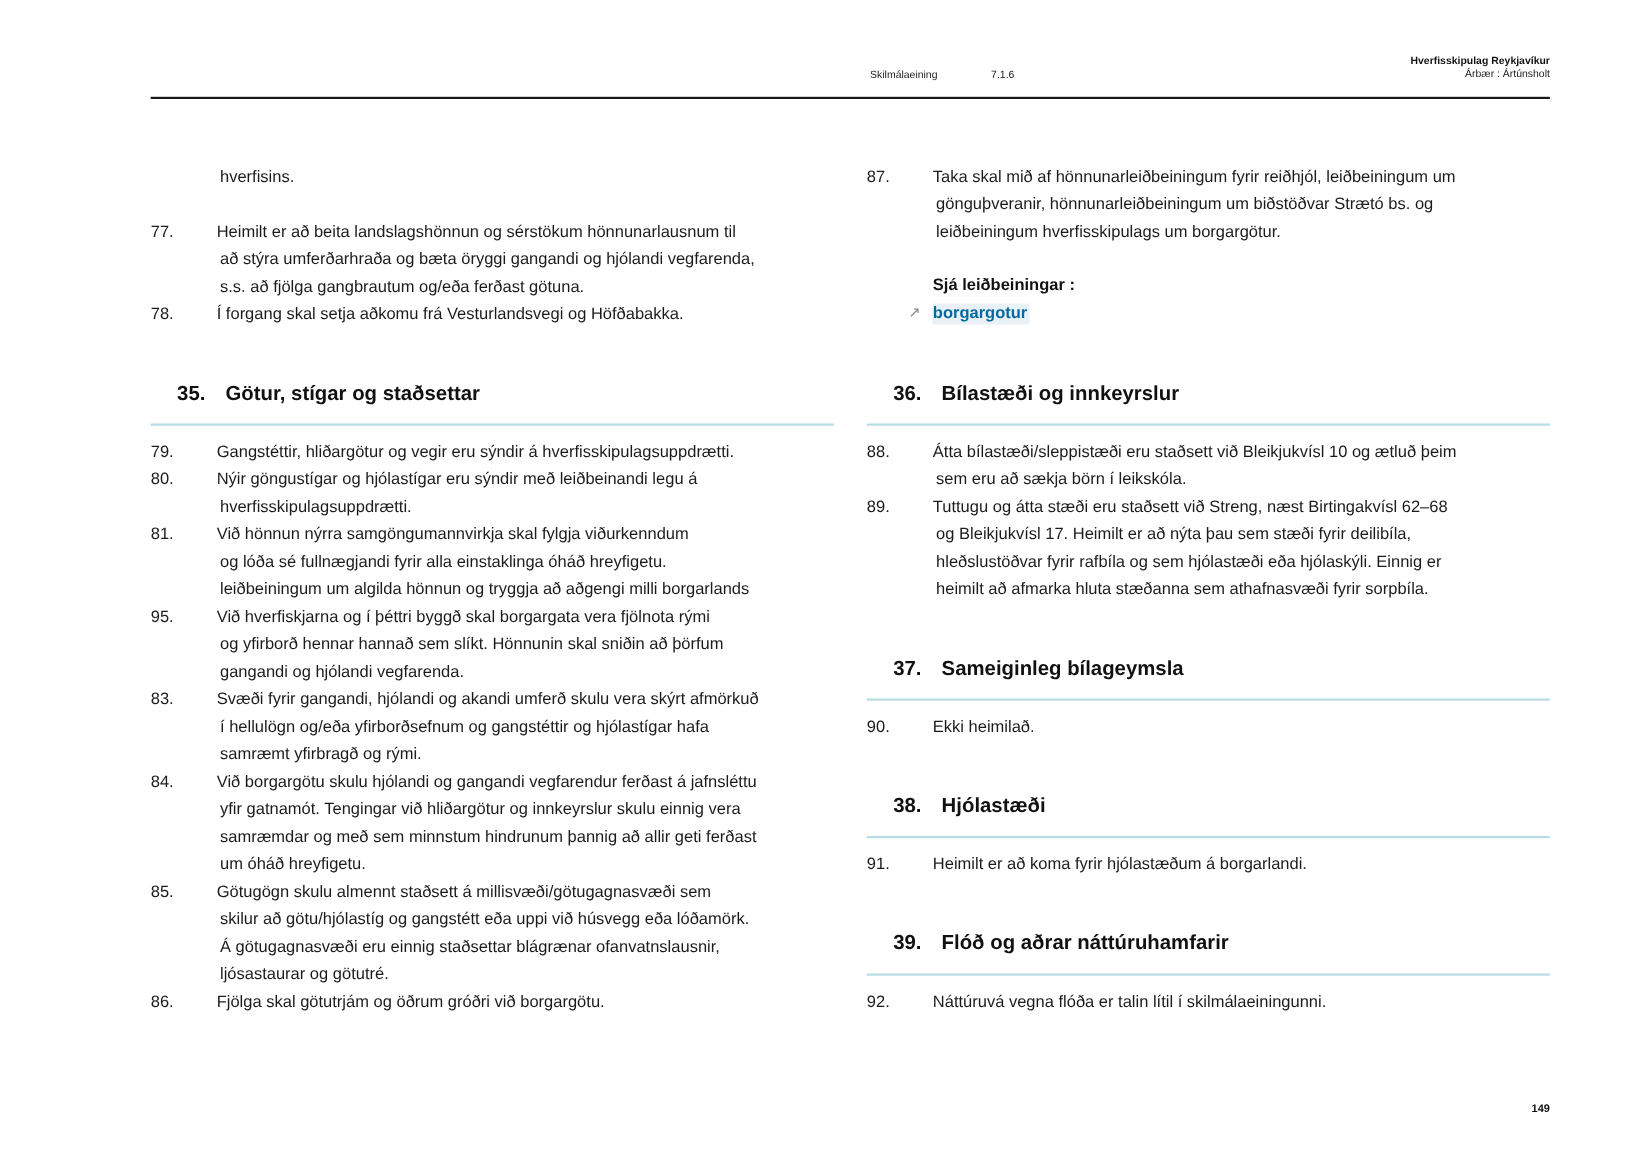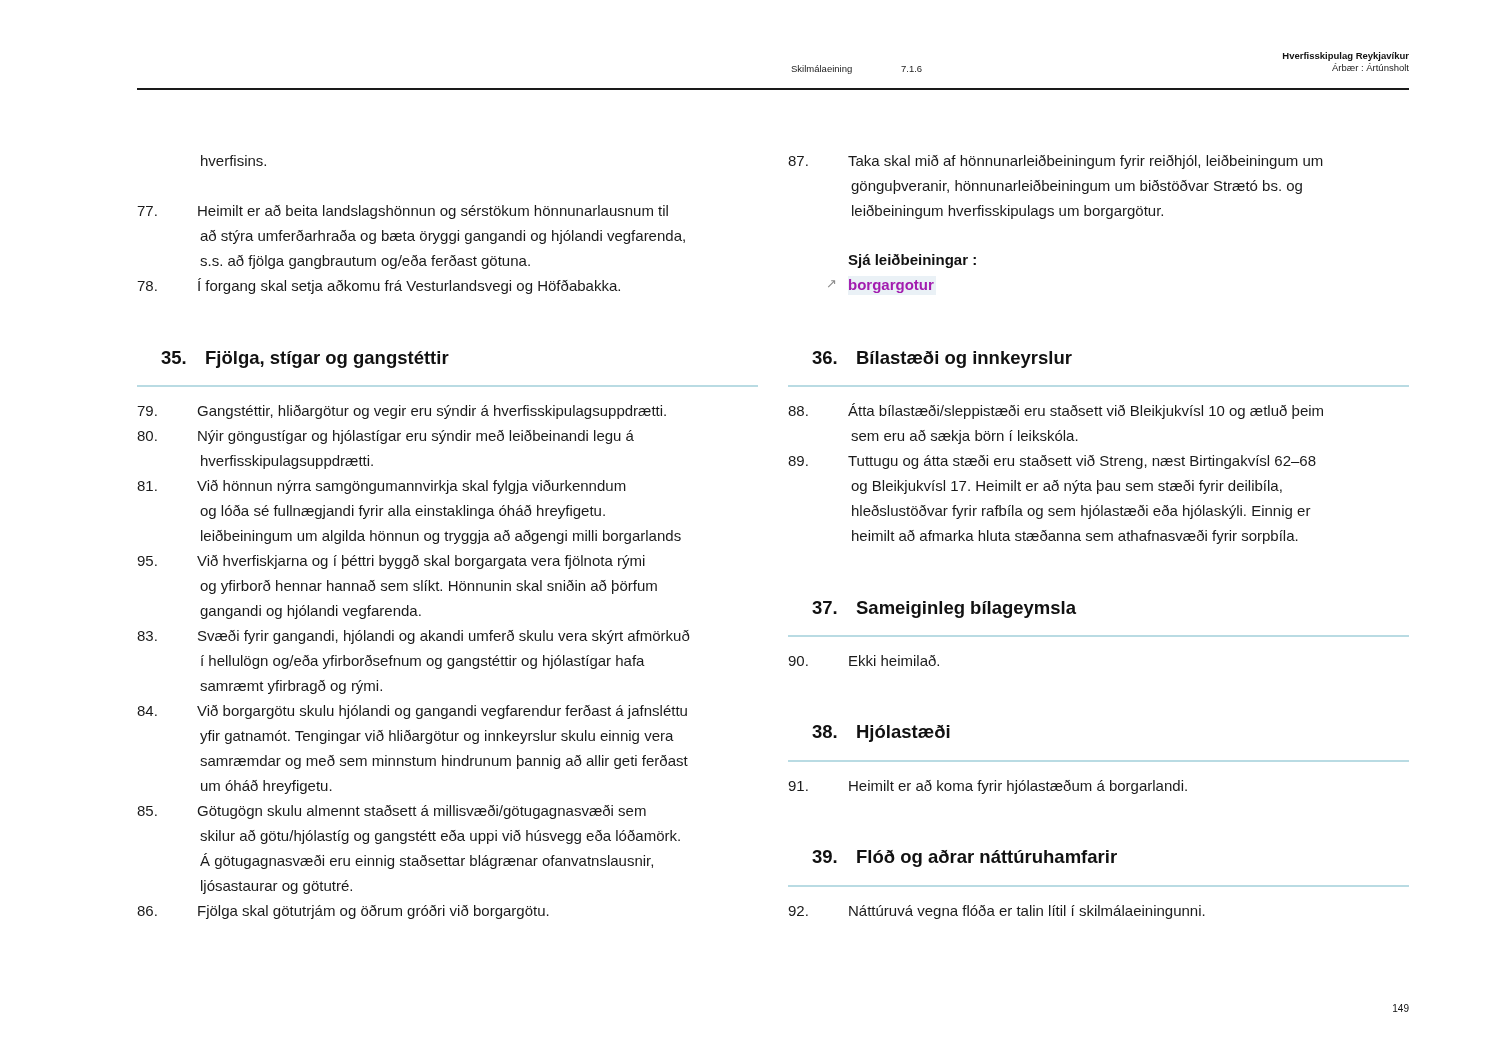--- a/index.html
+++ b/index.html
@@ -25,24 +25,24 @@
   .item .txt .ln.indent { padding-left: 3px; }
 
   .section-head { position: absolute; left: 0; width: 100%; }
   .section-head .snum { position: absolute; left: 24px; top: 0; font-size: 18.5px; font-weight: bold; color: #111; }
   .section-head .stitle { position: absolute; left: 68px; top: 0; font-size: 18.5px; font-weight: bold; color: #111; white-space: nowrap; }
   .section-rule { position: absolute; left: 0; width: 100%; height: 2px; background: #b9dbe3; }
 
   .see-label { position: absolute; left: 60px; font-size: 15px; font-weight: bold; color: #111; }
   .link-row { position: absolute; left: 38px; font-size: 15px; }
   .link-arrow { position: absolute; left: 0; top: 0; color: #8a8a8a; font-size: 13px; }
-  .link-text { position: absolute; left: 22px; top: 0; font-weight: bold; color: #a21caf;
+  .link-text { position: absolute; left: 22px; top: 0; font-weight: bold; color: #0369a1;
                background: #eaf1f6; padding: 0 2px 2px 0; text-decoration: none; white-space: nowrap; }
 
-  .page-number { position: absolute; right: 91px; top: 1003px; font-size: 10px; font-weight: normal; color: #111; }
+  .page-number { position: absolute; right: 91px; top: 1003px; font-size: 10px; font-weight: bold; color: #111; }
 </style>
 </head>
 <body>
 
 <div class="header">
   <span class="hdr-section">Skilmálaeining</span>
   <span class="hdr-number">7.1.6</span>
   <div class="hdr-right">
     <div class="hdr-title">Hverfisskipulag Reykjavíkur</div>
     <div class="hdr-subtitle">Árbær : Ártúnsholt</div>
@@ -69,21 +69,21 @@
 
   <div class="item" style="top:273px;">
     <span class="num">78.</span>
     <span class="txt">
       <span class="ln">Í forgang skal setja aðkomu frá Vesturlandsvegi og Höfðabakka.</span>
     </span>
   </div>
 
   <div class="section-head" style="top:347px;">
     <span class="snum">35.</span>
-    <span class="stitle">Fjölga, stígar og gangstéttir</span>
+    <span class="stitle">Götur, stígar og staðsettar</span>
   </div>
   <div class="section-rule" style="top:385px;"></div>
 
   <div class="item" style="top:398px;">
     <span class="num">79.</span>
     <span class="txt">
       <span class="ln">Gangstéttir, hliðargötur og vegir eru sýndir á hverfisskipulagsuppdrætti.</span>
     </span>
   </div>
 

